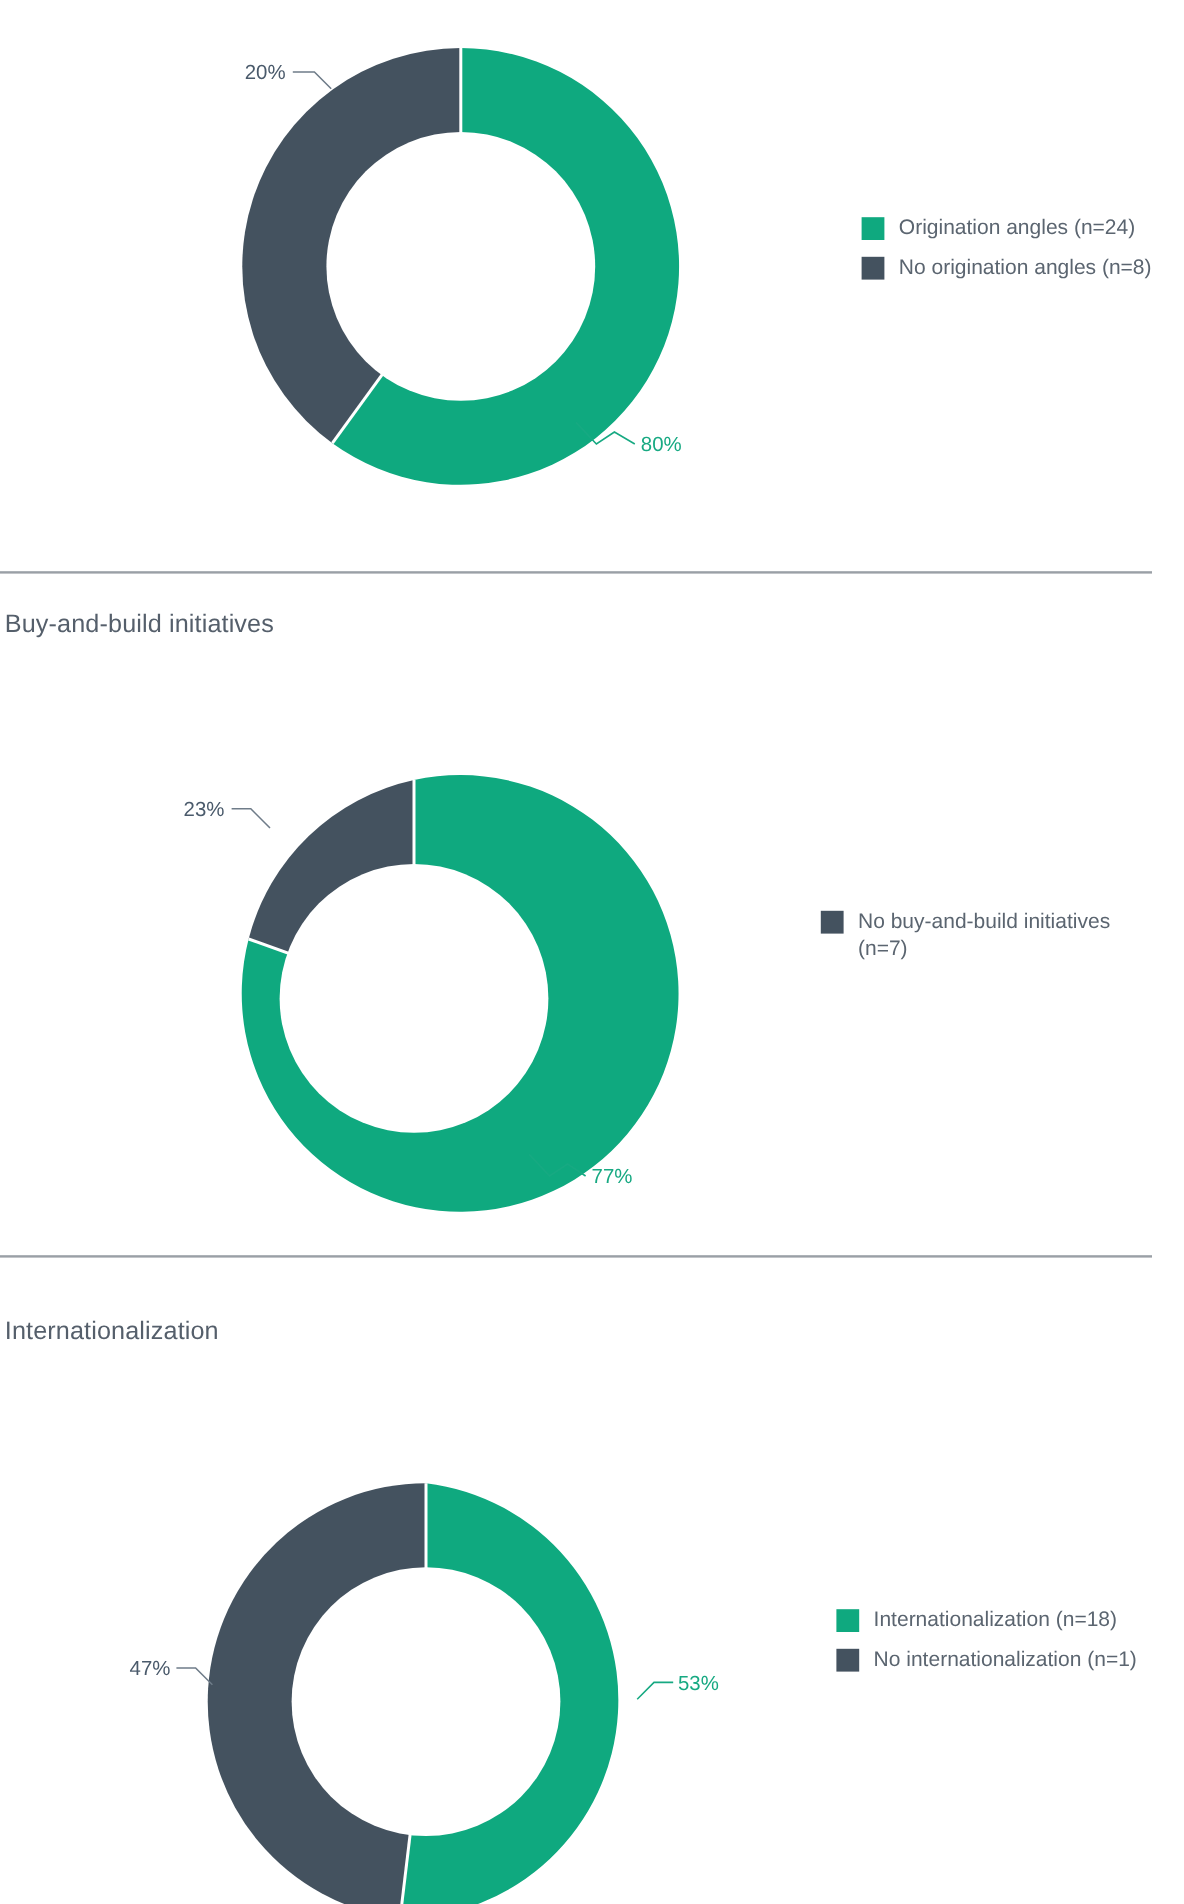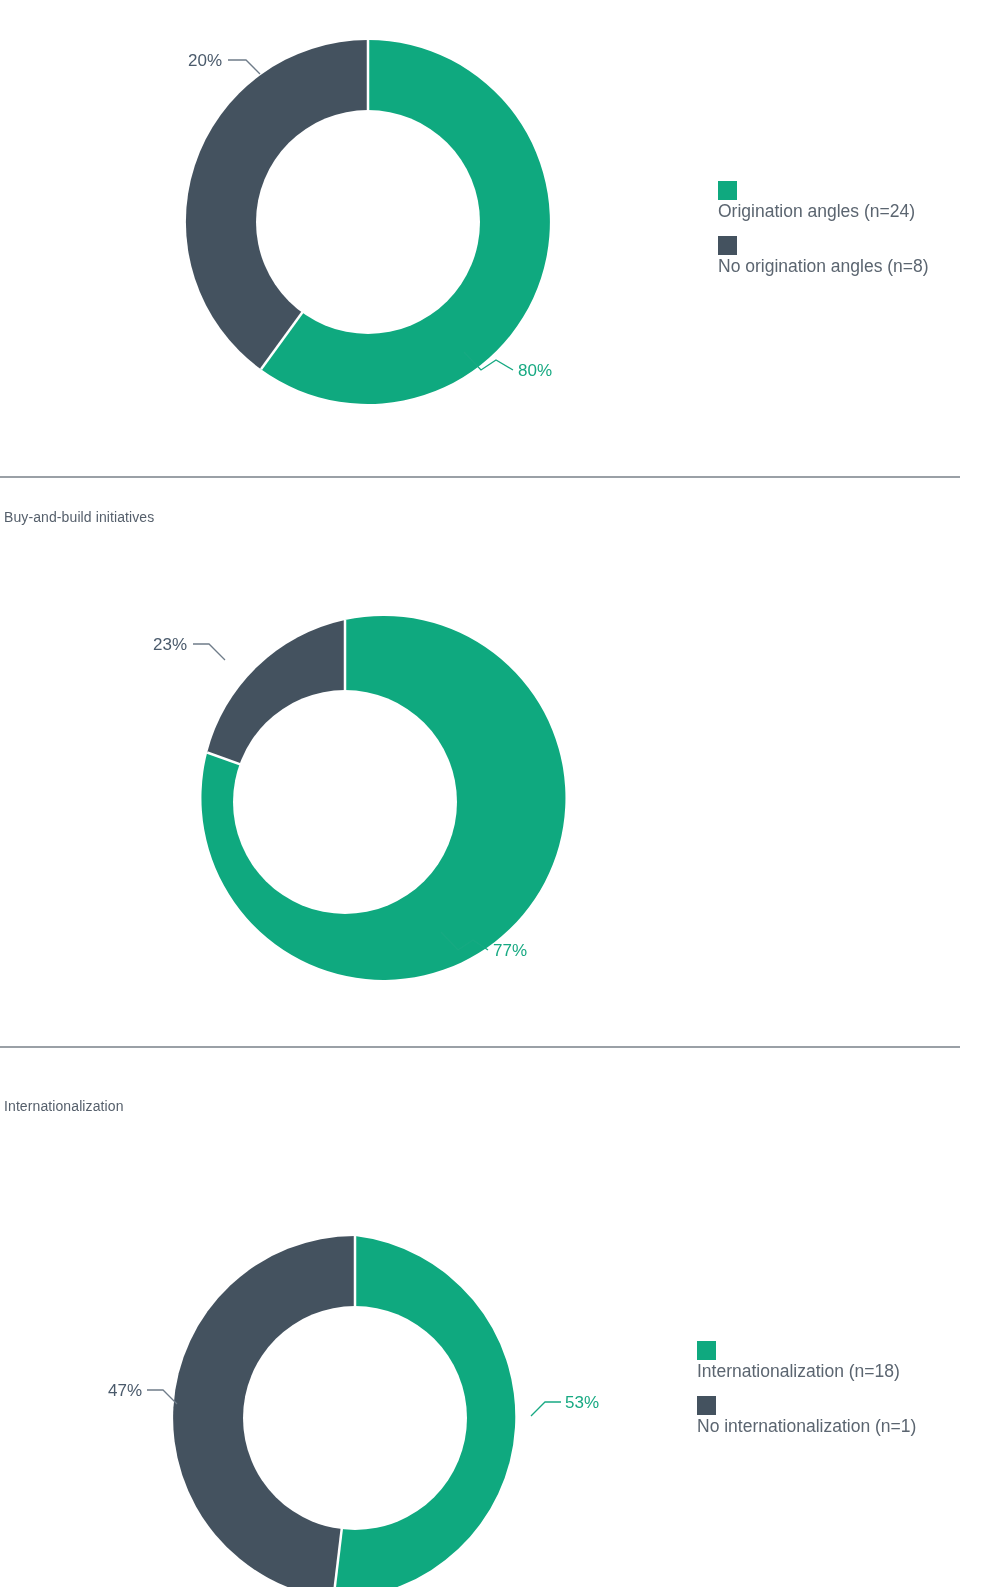--- a/index.html
+++ b/index.html
@@ -26,37 +26,36 @@
   .divider {
     position: absolute;
     left: 0;
     width: 960px;
     height: 2px;
     background: #9aa0a6;
   }
   .section-title {
     position: absolute;
     left: 4px;
-    font-size: 14px;
+    font-size: 21px;
     color: #555f6b;
     font-family: "Liberation Sans", sans-serif;
     letter-spacing: 0.1px;
     white-space: nowrap;
   }
   .chart-wrap {
     position: absolute;
   }
   .legend {
     position: absolute;
   }
   .legend-row {
     display: flex;
     align-items: flex-start;
     margin-bottom: 10px;
-    flex-direction: column;
   }
   .legend-swatch {
     width: 19px;
     height: 19px;
     flex: 0 0 19px;
     margin-right: 12px;
     margin-top: 3px;
   }
   .legend-label {
     font-size: 17.5px;
@@ -76,21 +75,21 @@
     font-size: 17px;
   }
 </style>
 </head>
 <body>
 
 <div class="page">
 
   <div class="section">
 
-    <div class="chart-wrap" style="left:168px; top:22px;text-align:center;">
+    <div class="chart-wrap" style="left:184px; top:22px;text-align:center;">
       <svg width="400" height="400" viewBox="0 0 400 400">
 
         <path d="M 200 200 L 200 18 A 182 182 0 1 1 93.0 347.3 Z" fill="#0fa97f"></path>
 
         <path d="M 200 200 L 93.0 347.3 A 182 182 0 0 1 200 18 Z" fill="#44525f"></path>
 
         <line x1="200" y1="200" x2="200" y2="18" stroke="#ffffff" stroke-width="2.5"></line>
         <line x1="200" y1="200" x2="93.0" y2="347.3" stroke="#ffffff" stroke-width="2.5"></line>
 
         <circle cx="200" cy="200" r="112" fill="#ffffff"></circle>
@@ -115,36 +114,40 @@
     </div>
 
   </div>
 
   <div class="divider" style="top:476px;"></div>
 
   <div class="section">
 
     <div class="section-title" style="top:509px;">Buy-and-build initiatives</div>
 
-    <div class="chart-wrap" style="left:145px; top:602px;">
+    <div class="chart-wrap" style="left:145px; top:632px;">
       <svg width="400" height="400" viewBox="0 0 400 400">
 
         <path d="M 200 200 L 200 18 A 182 182 0 1 1 62.2 150.5 Z" fill="#0fa97f"></path>
         <path d="M 200 200 L 62.2 150.5 A 182 182 0 0 1 200 18 Z" fill="#44525f"></path>
         <line x1="200" y1="200" x2="200" y2="18" stroke="#ffffff" stroke-width="2.5"></line>
         <line x1="200" y1="200" x2="62.2" y2="150.5" stroke="#ffffff" stroke-width="2.5"></line>
         <circle cx="200" cy="200" r="112" fill="#ffffff"></circle>
         <polyline points="80,58 64,42 48,42" fill="none" stroke="#6f7c89" stroke-width="1.3"></polyline>
         <polyline points="296,330 313,348 328,338 343,348" fill="none" stroke="#17a982" stroke-width="1.3"></polyline>
         <text class="dlabel" x="42" y="48" text-anchor="end" fill="#4a5a6b">23%</text>
         <text class="dlabel" x="348" y="354" text-anchor="start" fill="#17a982">77%</text>
       </svg>
     </div>
 
     <div class="legend" style="left:684px; top:756px;">
+      <div class="legend-row">
+        <span class="legend-swatch" style="background:#44525f"></span>
+        <span class="legend-label wrap">No buy-and-build initiatives (n=7)</span>
+      </div>
     </div>
 
   </div>
 
   <div class="divider" style="top:1046px;"></div>
 
   <div class="section">
 
     <div class="section-title" style="top:1084px;margin-top:14px;">Internationalization</div>
 

